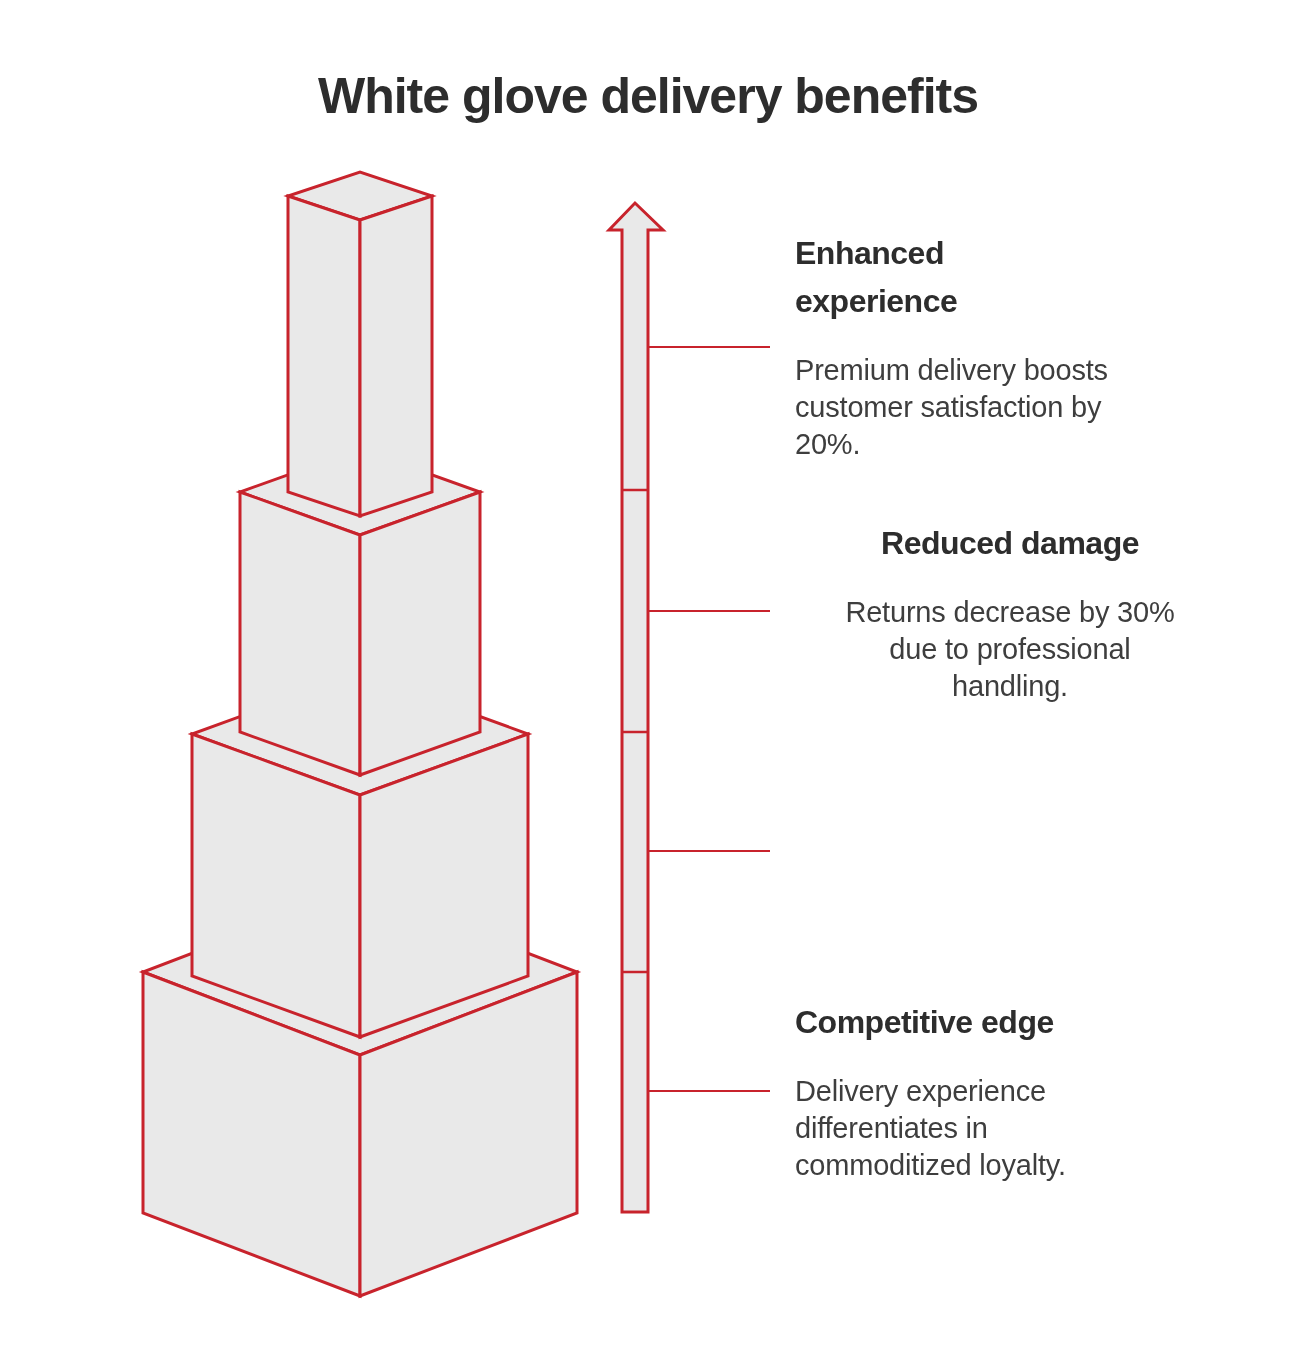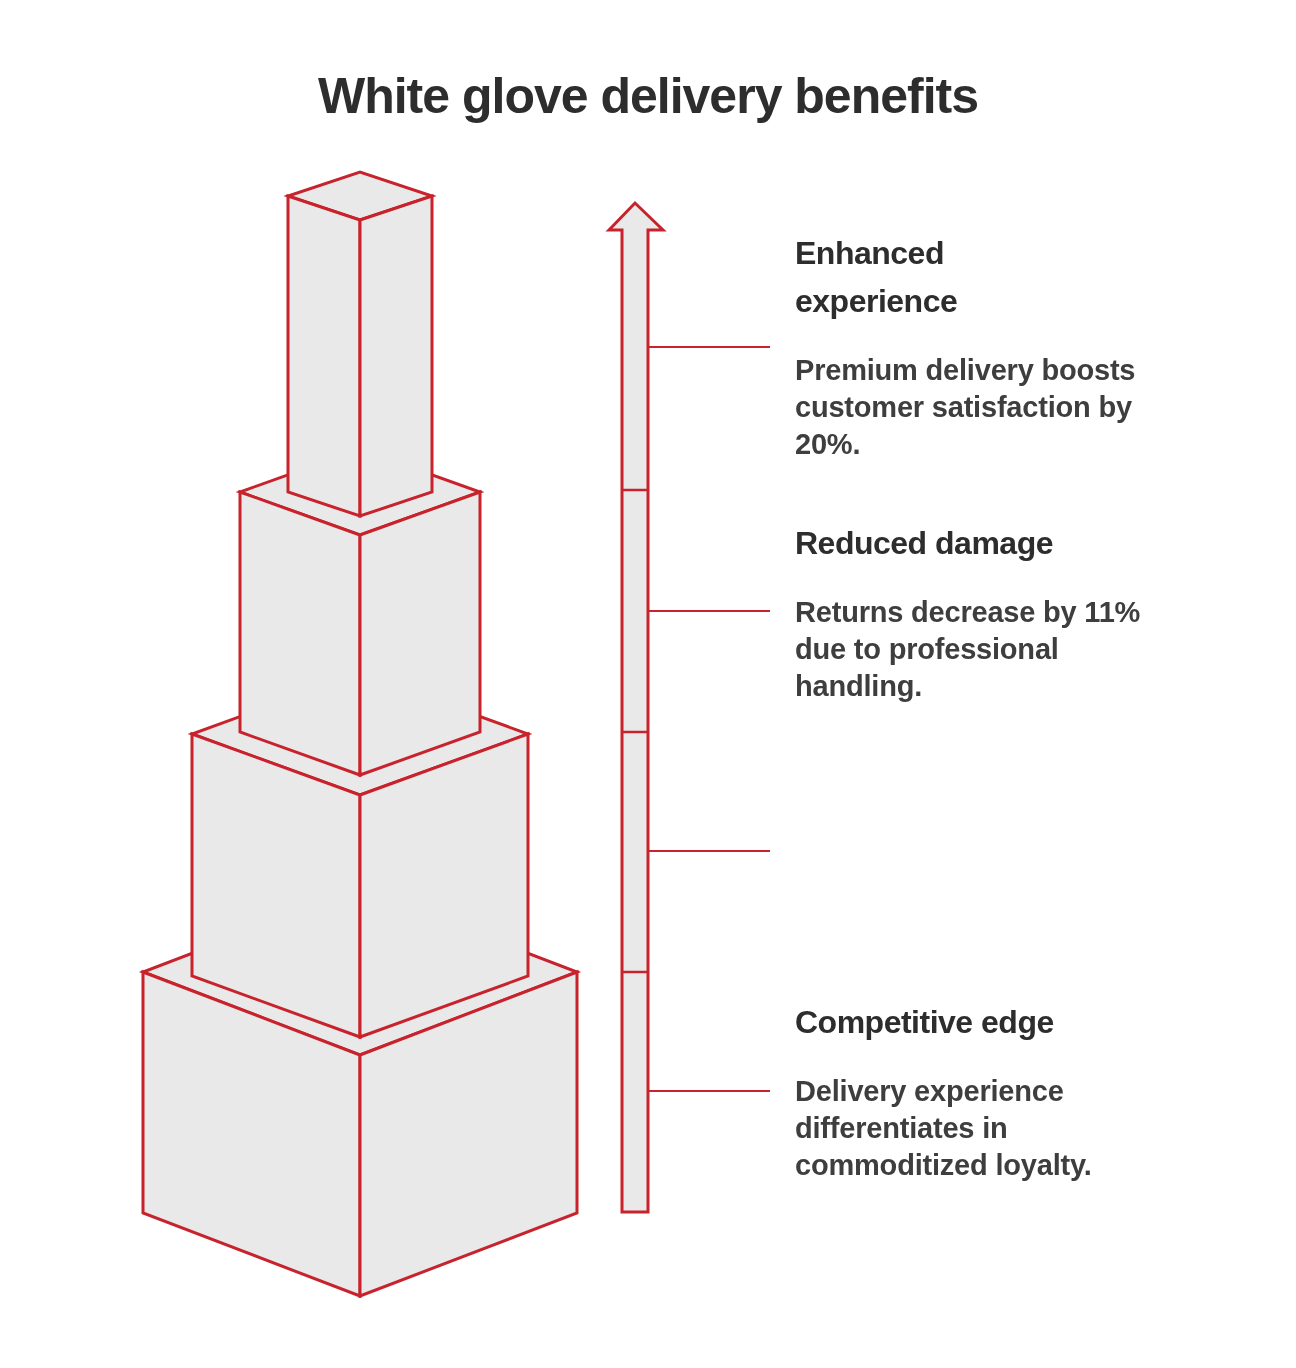--- a/index.html
+++ b/index.html
@@ -64,28 +64,28 @@
     font-size:32px;
     font-weight:700;
     letter-spacing:-0.5px;
     line-height:48px;
     color:var(--heading);
     white-space:pre-line;
   }
   .benefit-description{
     margin-top:27px;
     font-size:29px;
-    font-weight:700;
+    font-weight:400;
     letter-spacing:-0.2px;
     line-height:37px;
     color:var(--body);
     white-space:pre-line;
   }
   .benefit-1{top:229px;}
-  .benefit-2{top:519px;}
+  .benefit-2{top:519px;text-align:center;}
   .benefit-3{top:759px;}
   .benefit-4{top:998px;}
 </style>
 </head>
 <body>
 
 <div class="canvas">
 
   <div class="page-title">White glove delivery benefits</div>
 
@@ -133,21 +133,21 @@
   <div class="benefit benefit-1">
     <div class="benefit-heading">Enhanced
 experience</div>
     <div class="benefit-description">Premium delivery boosts
 customer satisfaction by
 20%.</div>
   </div>
 
   <div class="benefit benefit-2">
     <div class="benefit-heading">Reduced damage</div>
-    <div class="benefit-description">Returns decrease by 11%
+    <div class="benefit-description">Returns decrease by 30%
 due to professional
 handling.</div>
   </div>
 
 
   <div class="benefit benefit-4">
     <div class="benefit-heading">Competitive edge</div>
     <div class="benefit-description">Delivery experience
 differentiates in
 commoditized loyalty.</div>

